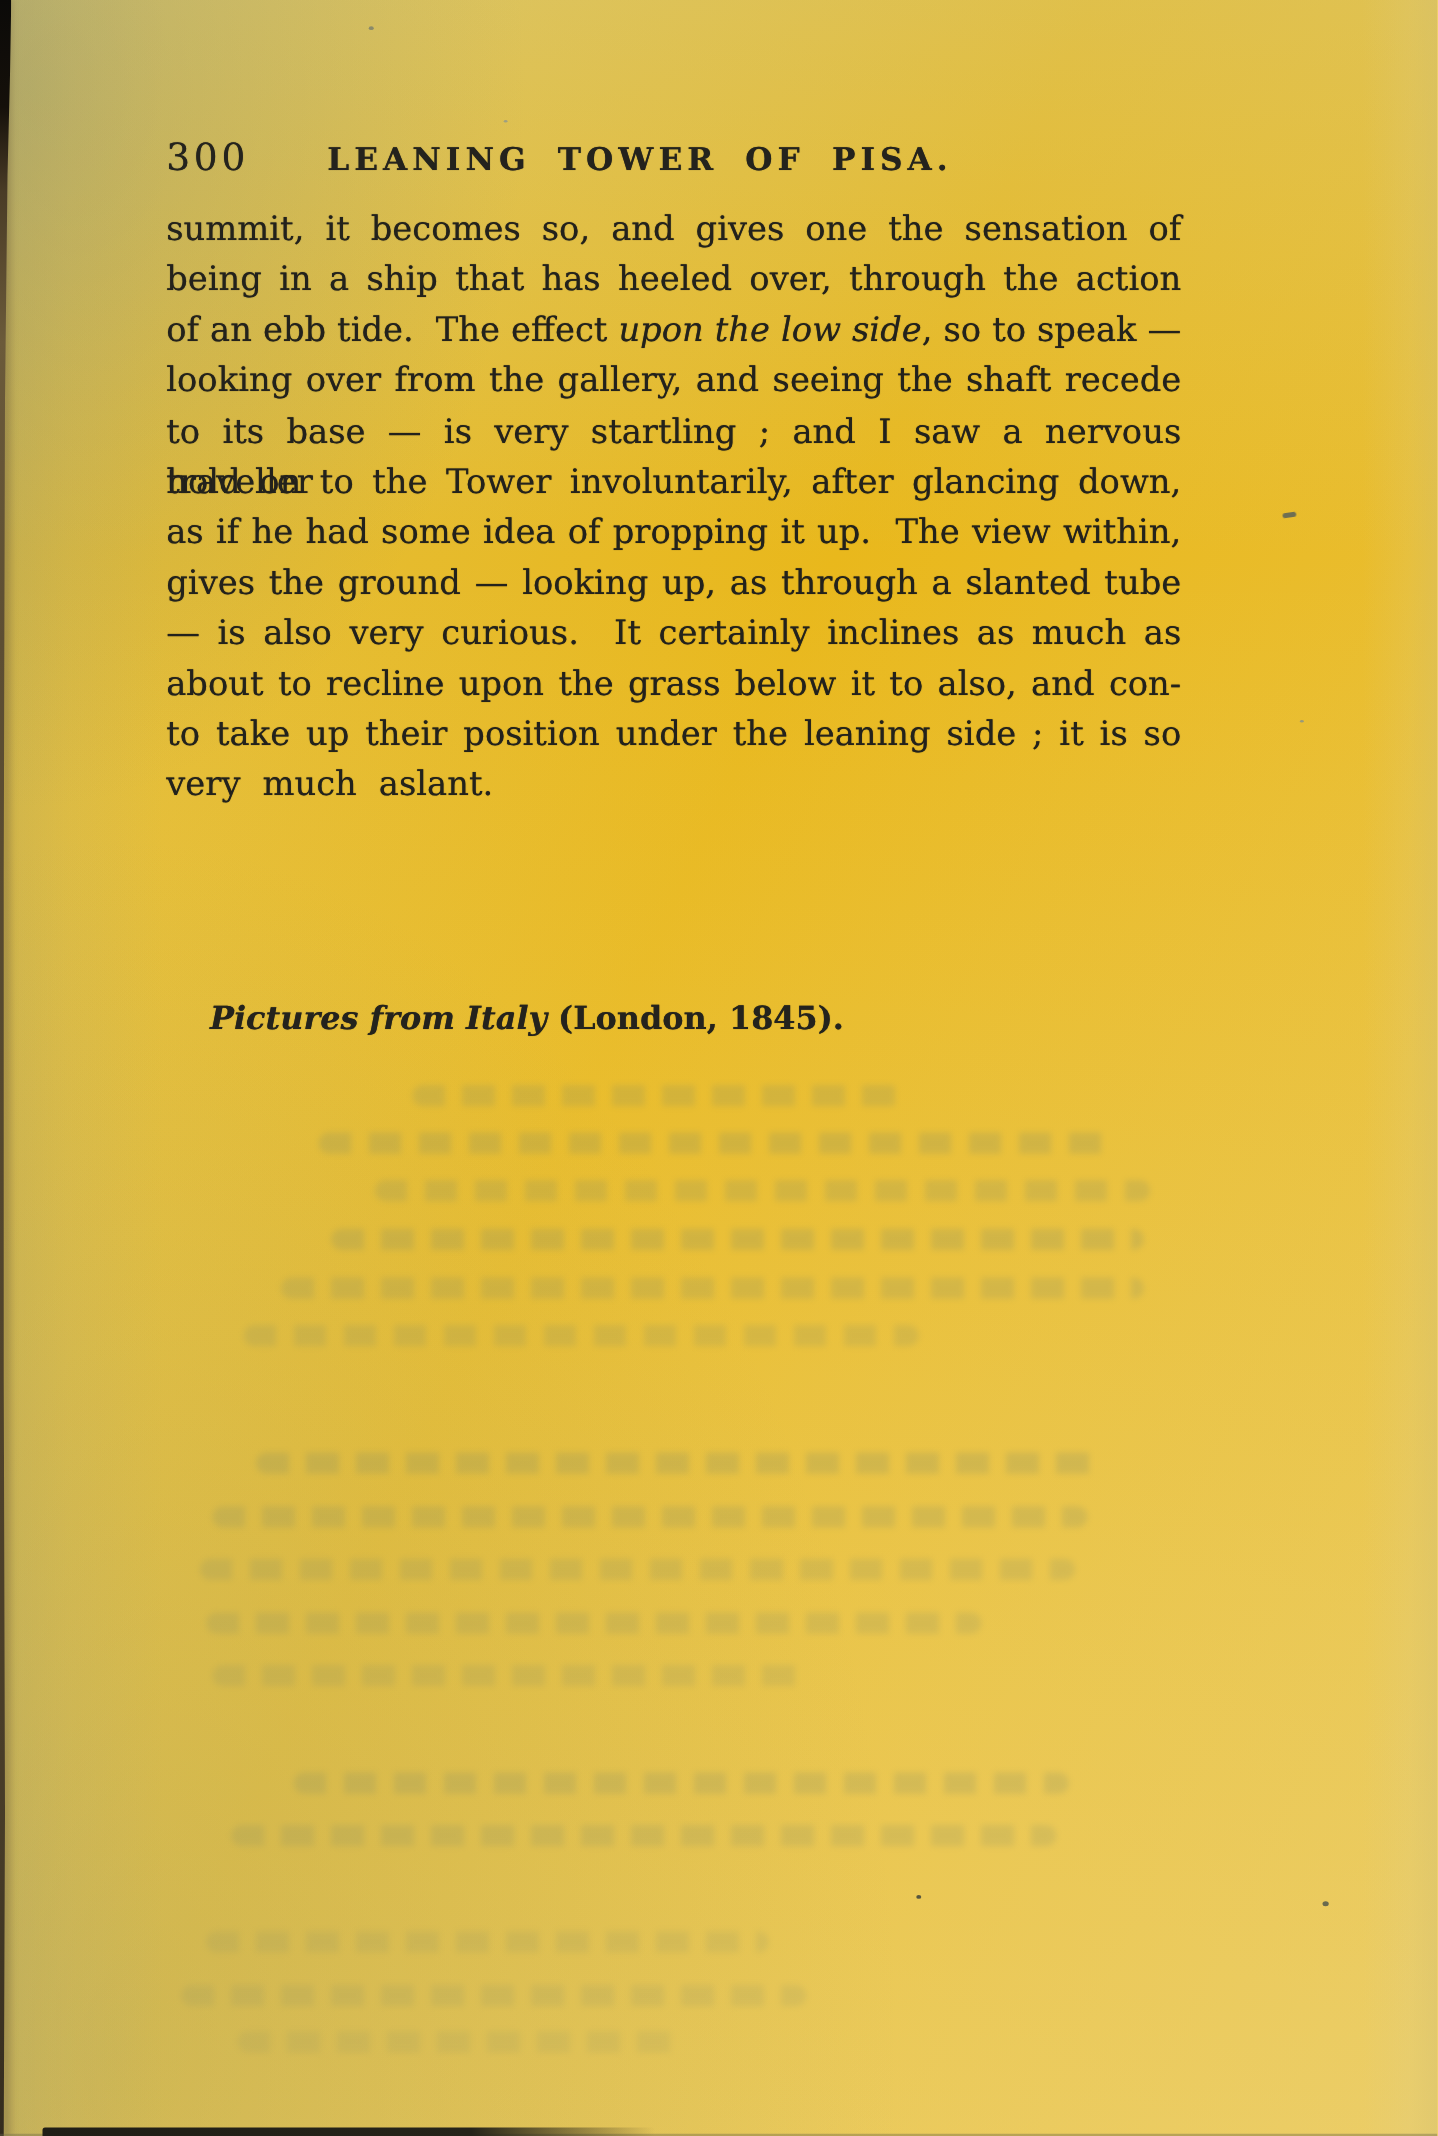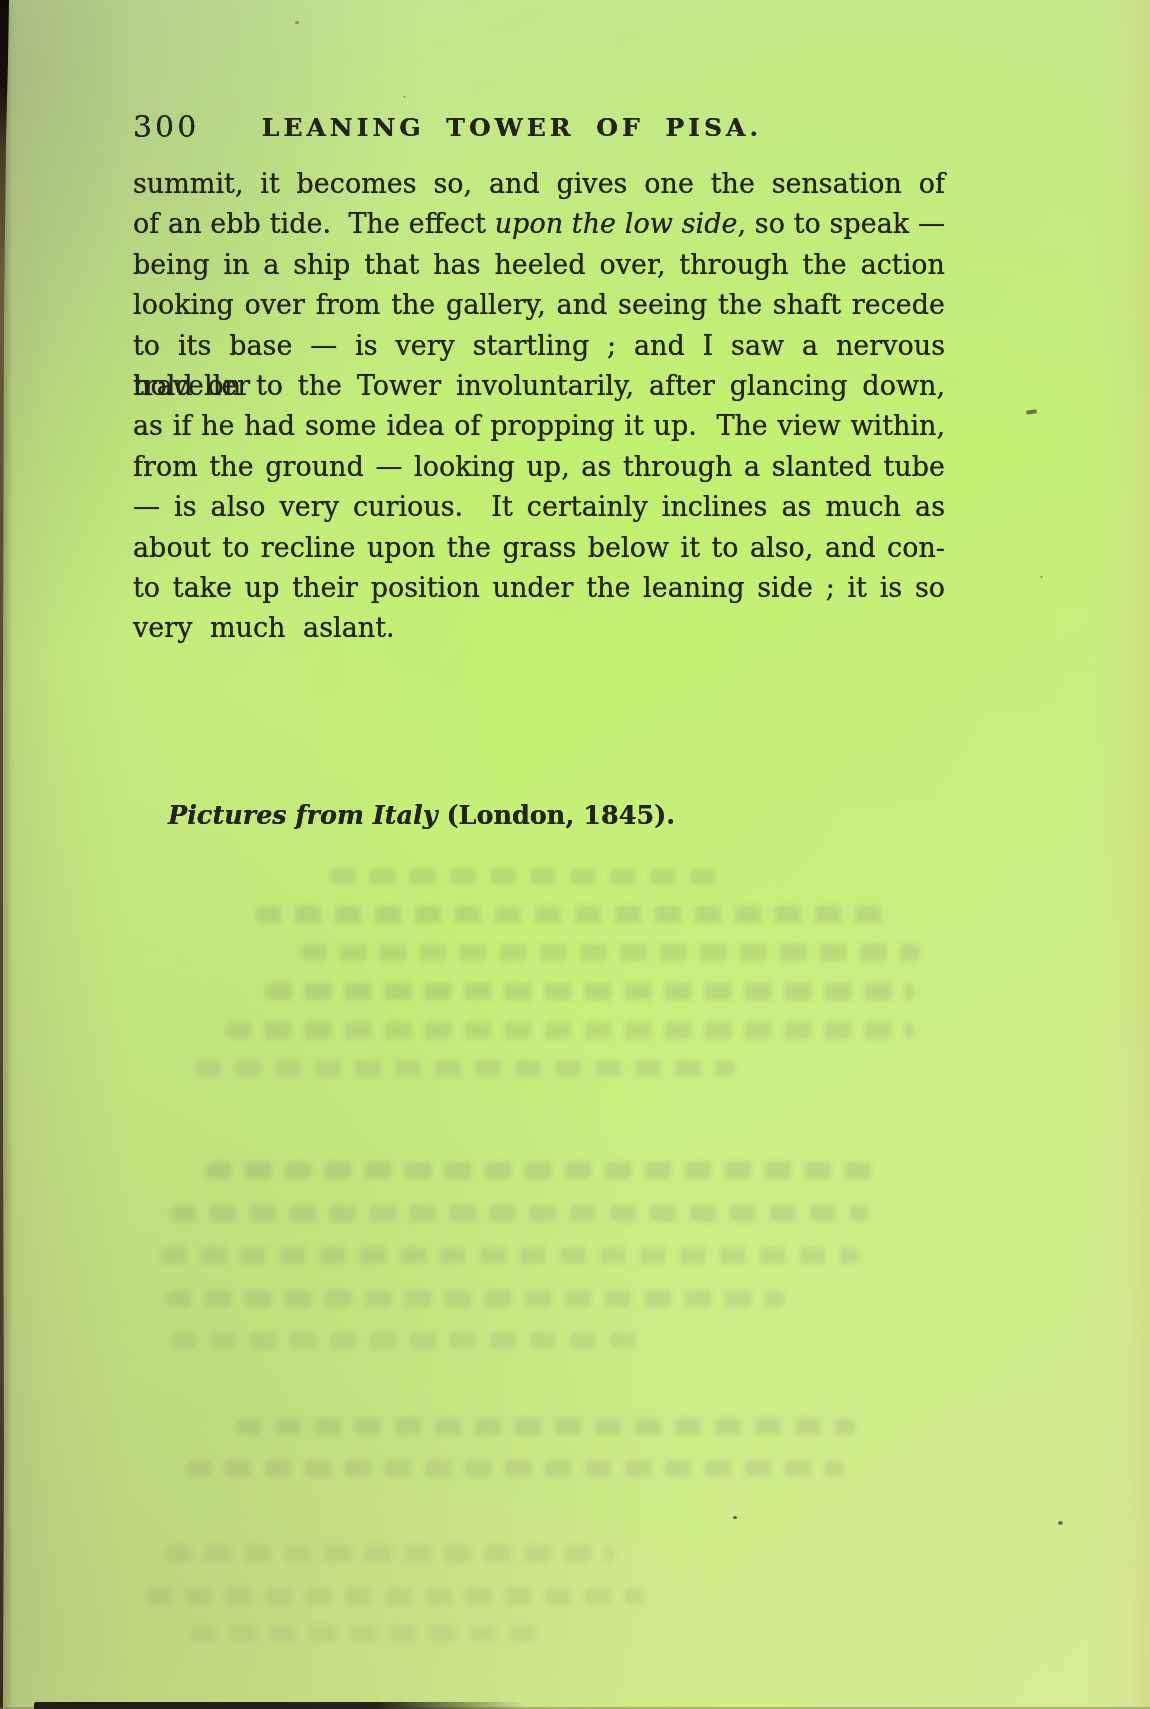--- a/index.html
+++ b/index.html
@@ -8,21 +8,21 @@
     width: 1150px;
     height: 1709px;
     overflow: hidden;
     font-family: "DejaVu Serif", serif;
   }
 
   .page {
     position: relative;
     width: 1150px;
     height: 1709px;
-    background-color: #bef264;
+    background-color: #eab308;
     overflow: hidden;
   }
 
   
   .paper-shading {
     position: absolute;
     inset: 0;
     pointer-events: none;
     background:
       radial-gradient(ellipse at 8% 96%, rgba(138,146,108,0.28), transparent 42%),
@@ -175,27 +175,27 @@
       <div class="bleed" style="left: 165px; top: 1545px; width: 450px; opacity: 0.14; background: repeating-linear-gradient(90deg, rgb(125, 138, 102) 0px, rgb(125, 138, 102) 26px, transparent 26px, transparent 40px);"></div>
       <div class="bleed" style="left: 145px; top: 1588px; width: 500px; opacity: 0.14; background: repeating-linear-gradient(90deg, rgb(125, 138, 102) 0px, rgb(125, 138, 102) 26px, transparent 26px, transparent 40px);"></div>
       <div class="bleed" style="left: 190px; top: 1625px; width: 360px; opacity: 0.12; background: repeating-linear-gradient(90deg, rgb(125, 138, 102) 0px, rgb(125, 138, 102) 26px, transparent 26px, transparent 40px);"></div>
     </div>
 
   <div class="page-number">300</div>
   <div class="header-title">LEANING TOWER OF PISA.</div>
 
   <div class="body-text" id="body-text">
       <div class="line"><span>summit, it becomes so, and gives one the sensation of</span></div>
+      <div class="line"><span>being in a ship that has heeled over, through the action</span></div>
       <div class="line"><span>of an ebb tide.&nbsp; The effect </span><span class="it">upon the low side</span><span>, so to speak —</span></div>
-      <div class="line"><span>being in a ship that has heeled over, through the action</span></div>
       <div class="line"><span>looking over from the gallery, and seeing the shaft recede</span></div>
       <div class="line"><span>to its base — is very startling ; and I saw a nervous traveller</span></div>
       <div class="line"><span>hold on to the Tower involuntarily, after glancing down,</span></div>
       <div class="line"><span>as if he had some idea of propping it up.&nbsp; The view within,</span></div>
-      <div class="line"><span>from the ground — looking up, as through a slanted tube</span></div>
+      <div class="line"><span>gives the ground — looking up, as through a slanted tube</span></div>
       <div class="line"><span>— is also very curious.&nbsp; It certainly inclines as much as</span></div>
       <div class="line"><span>about to recline upon the grass below it to also, and con-</span></div>
       <div class="line"><span>to take up their position under the leaning side ; it is so</span></div>
       <div class="line last"><span>very much aslant.</span></div>
     </div>
 
   <div class="citation" id="citation"><span class="it">Pictures from Italy</span><span> (London, 1845).</span></div>
 
   <div class="stray-dash"></div>
   <div id="specks">

